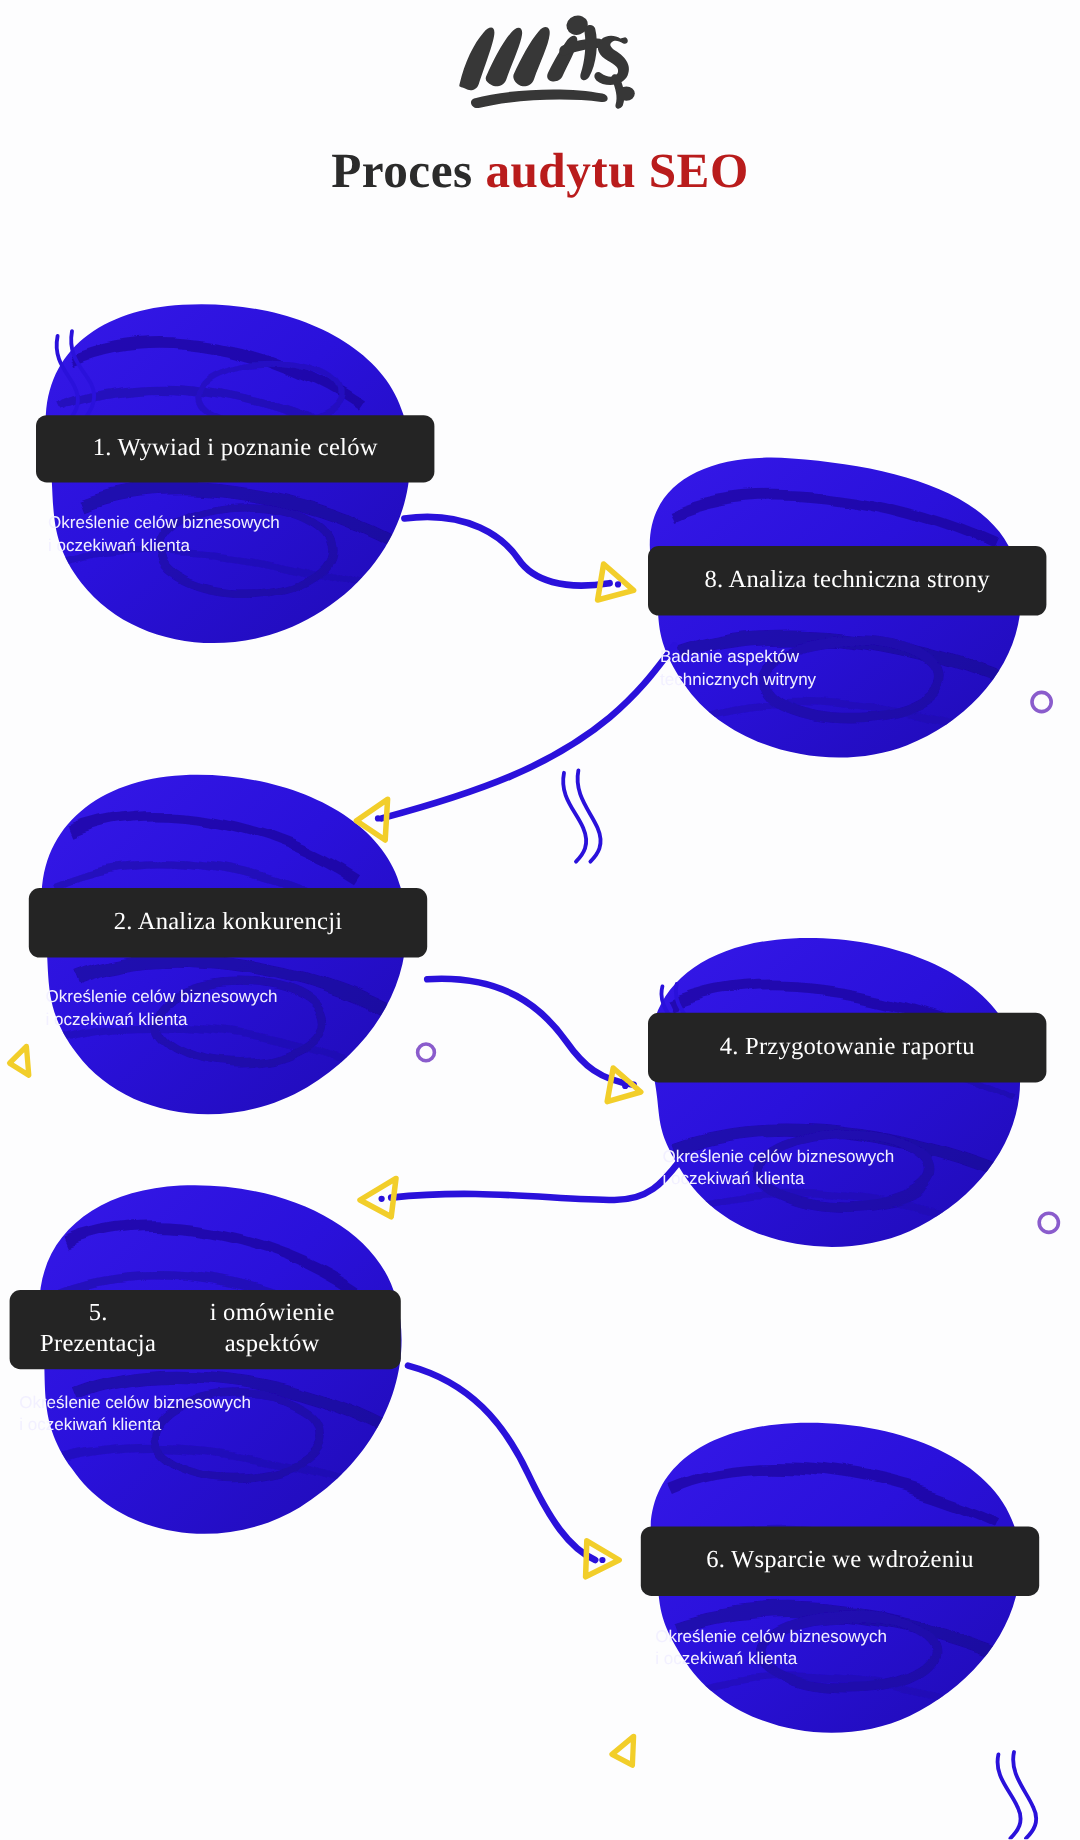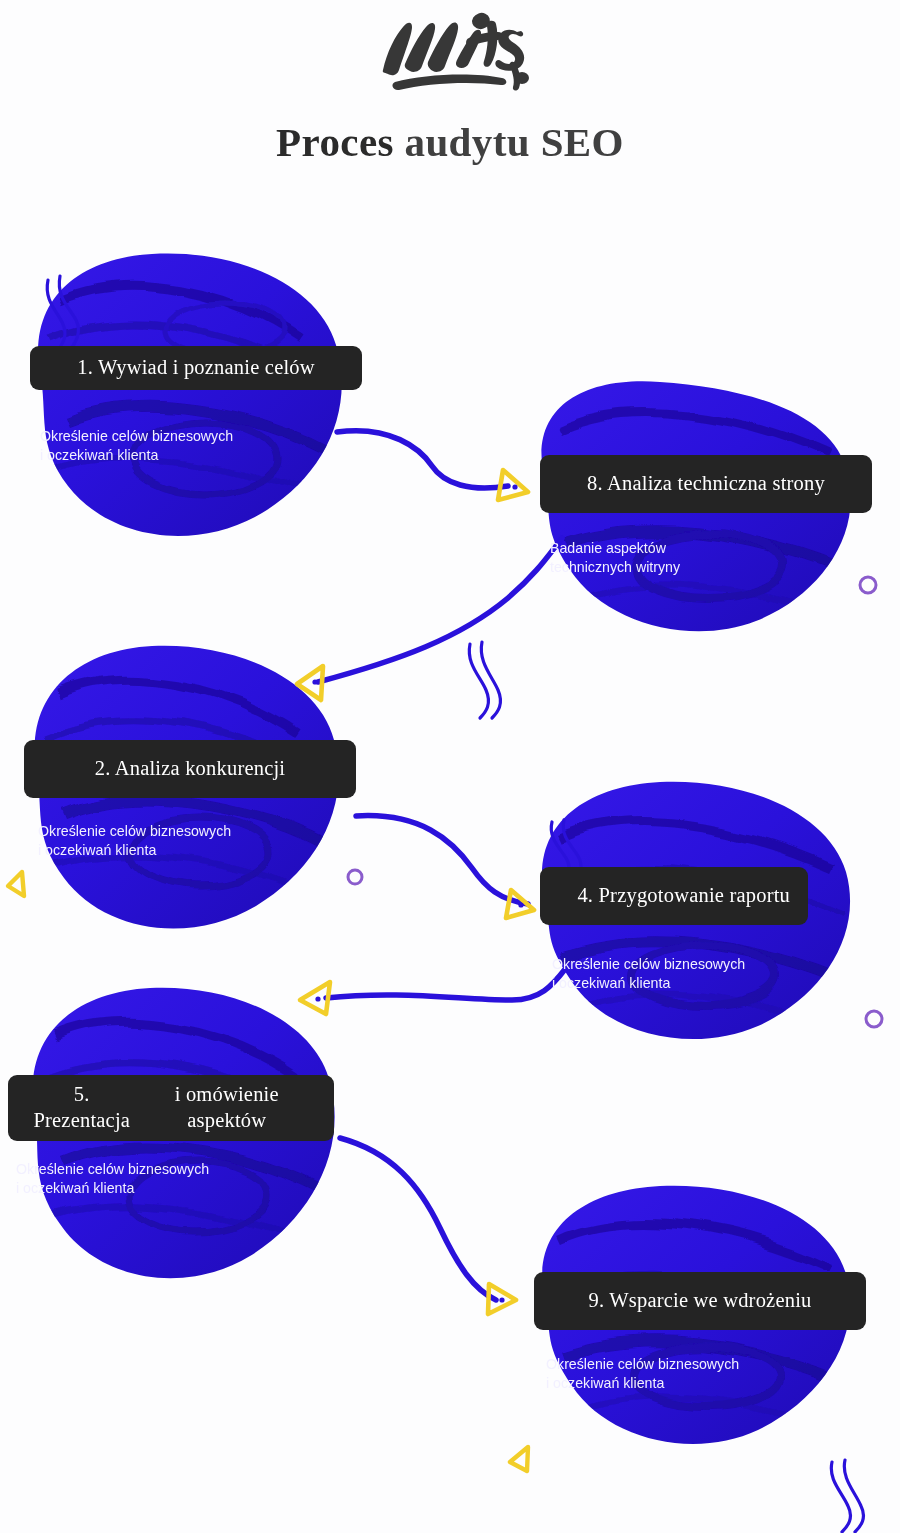--- a/index.html
+++ b/index.html
@@ -38,21 +38,21 @@
     top: 118px;
     width: 900px;
     text-align: center;
     font-family: "Liberation Serif", serif;
     font-size: 41px;
     font-weight: bold;
     letter-spacing: 0.4px;
     color: #2b2b2b;
     white-space: nowrap;
   }
-  .page-title .accent { color: #404040; }
+  .page-title .accent { color: #b91c1c; }
 
   
   .layer {
     position: absolute;
     left: 0;
     top: 0;
     width: 900px;
     height: 1533px;
     pointer-events: none;
   }
@@ -272,21 +272,21 @@
       <circle cx="874" cy="1019" r="8"></circle>
     </g>
 
     <g fill="none" stroke="#f2ce2a" stroke-width="4.4" stroke-linejoin="round" stroke-linecap="round">
       <path d="M22 872 L8 886 L24 896 Z"></path>
       <path d="M528 1447 L510 1462 L527 1471 Z"></path>
     </g>
   </svg>
 
   <div class="step">
-    <div class="step-card" style="left:30px; top:346px; width:332px; height:44px;">
+    <div class="step-card" style="left:30px; top:346px; width:332px; height:56px;">
       <span class="ttl">1. Wywiad i poznanie celów</span>
     </div>
     <div class="step-desc" style="left:40px; top:427px;">Określenie celów biznesowych
 i oczekiwań klienta</div>
   </div>
 
   <div class="step">
     <div class="step-card" style="left:540px; top:455px; width:332px; height:58px;">
       <span class="ttl">8. Analiza techniczna strony</span>
     </div>
@@ -296,37 +296,37 @@
 
   <div class="step">
     <div class="step-card" style="left:24px; top:740px; width:332px; height:58px;">
       <span class="ttl">2. Analiza konkurencji</span>
     </div>
     <div class="step-desc" style="left:38px; top:822px;">Określenie celów biznesowych
 i oczekiwań klienta</div>
   </div>
 
   <div class="step">
-    <div class="step-card" style="left:540px; top:867px; width:268px; height:58px;justify-content:flex-end;">
+    <div class="step-card" style="left:540px; top:844px; width:332px; height:58px;">
       <span class="ttl">4. Przygotowanie raportu</span>
     </div>
     <div class="step-desc" style="left:552px; top:955px;">Określenie celów biznesowych
 i oczekiwań klienta</div>
   </div>
 
   <div class="step">
     <div class="step-card" style="left:8px; top:1075px; width:326px; height:66px; flex-direction:row;">
       <span class="ttl">5. Prezentacja</span>
       <span class="ttl">i omówienie aspektów</span>
     </div>
     <div class="step-desc" style="left:16px; top:1160px;">Określenie celów biznesowych
 i oczekiwań klienta</div>
   </div>
 
   <div class="step">
     <div class="step-card" style="left:534px; top:1272px; width:332px; height:58px;">
-      <span class="ttl">9. Wsparcie we wdrożeniu</span>
+      <span class="ttl">6. Wsparcie we wdrożeniu</span>
     </div>
     <div class="step-desc" style="left:546px; top:1355px;">Określenie celów biznesowych
 i oczekiwań klienta</div>
   </div>
 
 </div>
 
 </body></html>

